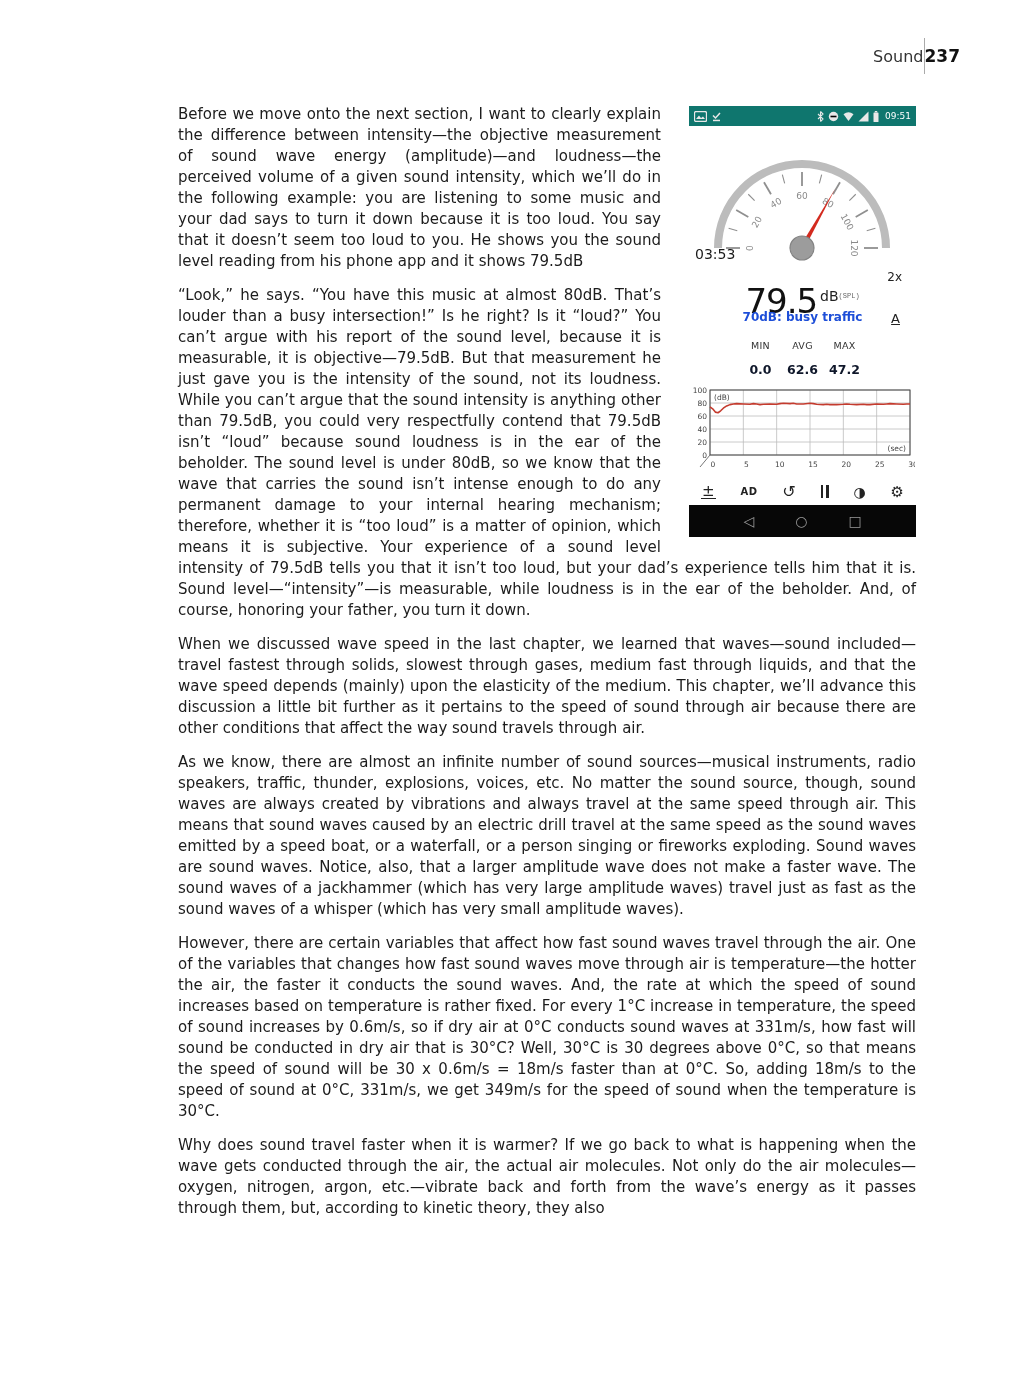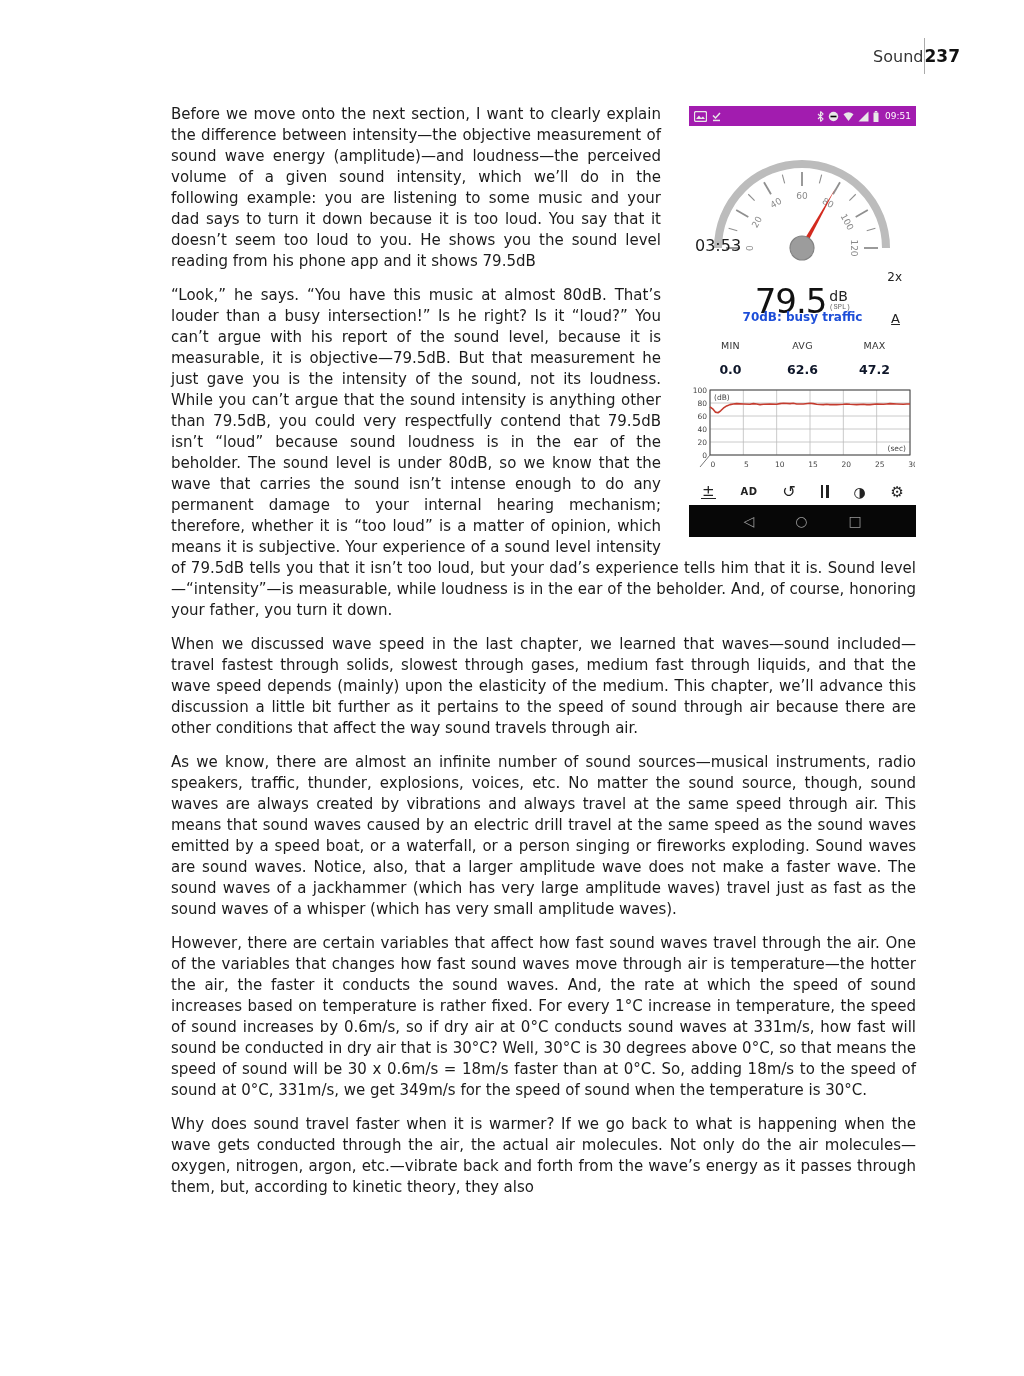--- a/index.html
+++ b/index.html
@@ -8,45 +8,45 @@
     font-family:"DejaVu Sans","Liberation Sans",sans-serif;color:#1c1c1c;
   }
   
   .page-header{position:absolute;top:38px;right:64px;display:flex;align-items:center;}
   .page-header .chapter{font-size:16px;color:#333;}
   .page-header .hdr-divider{width:1px;height:36px;background:#aaa;}
   .page-header .pagenum{font-size:17px;font-weight:bold;color:#111;}
 
   
   .content{position:absolute;top:104px;left:163px;width:753px;}
-  .content p{font-size:15px;line-height:21px;text-align:justify;margin:0 0 13px 8px;}
+  .content p{font-size:15px;line-height:21px;text-align:justify;margin:0 0 13px 15px;}
   .content h2{font-size:16.5px;font-weight:bold;margin:30px 0 14px 0;letter-spacing:.2px;color:#111;}
 
   
   .phone{float:right;width:227px;margin:2px 0 16px 28px;background:#fff;}
-  .statusbar{height:20px;background:#a21caf;display:flex;align-items:center;padding:0 5px;justify-content:space-between;}
+  .statusbar{height:20px;background:#0f766e;display:flex;align-items:center;padding:0 5px;justify-content:space-between;}
   .sb-left,.sb-right{display:flex;align-items:center;gap:4px;}
   .sb-time{color:#fff;font-size:9px;margin-left:2px;}
 
   .gauge-wrap{position:relative;margin-top:12px;height:126px;}
-  .gauge-timer{position:absolute;left:6px;bottom:9px;font-size:16px;color:#1a1a1a;}
+  .gauge-timer{position:absolute;left:6px;bottom:2px;font-size:14px;color:#1a1a1a;}
 
   .reading-row{position:relative;height:44px;margin-top:2px;}
   .reading-main{position:absolute;left:0;right:0;top:16px;display:flex;justify-content:center;align-items:flex-start;gap:3px;}
   .reading-value{font-size:34px;line-height:38px;color:#111;letter-spacing:-1px;}
-  .reading-unit-col{display:flex;flex-direction:column;align-items:flex-start;margin-top:7px;}
+  .reading-unit-col{display:flex;flex-direction:row;align-items:center;margin-top:7px;}
   .reading-unit{font-size:14px;color:#222;line-height:14px;}
   .reading-unit-sub{font-size:7px;color:#666;line-height:8px;font-family:Liberation Mono, monospace;}
   .reading-zoom{position:absolute;right:14px;top:4px;font-size:12px;color:#222;}
 
   .ref-row{position:relative;height:20px;}
   .ref-text{text-align:center;font-size:12px;font-weight:bold;color:#1d4ed8;}
   .weighting{position:absolute;right:16px;top:1px;font-size:13px;color:#222;text-decoration:underline;}
 
-  .stats-row{display:flex;justify-content:center;gap:30px;margin-top:10px;}
+  .stats-row{display:flex;justify-content:center;margin-top:10px;}
   .stat{display:flex;flex-direction:column;align-items:center;min-width:42px;}
   .stat-label{font-size:9.5px;color:#333;letter-spacing:.3px;}
   .stat-value{font-size:12.5px;font-weight:bold;color:#0f172a;margin-top:11px;}
 
   .chart-wrap{margin:6px 1px 0 1px;}
 
   .toolbar{display:flex;align-items:center;justify-content:space-between;padding:5px 12px 4px 12px;color:#222;}
   .tb-plusminus{font-size:15px;line-height:14px;border-bottom:1.5px solid #222;padding:0 1px 0 1px;}
   .tb-ad{font-size:10px;font-weight:bold;letter-spacing:.5px;}
   .tb-reset{font-size:16px;}

